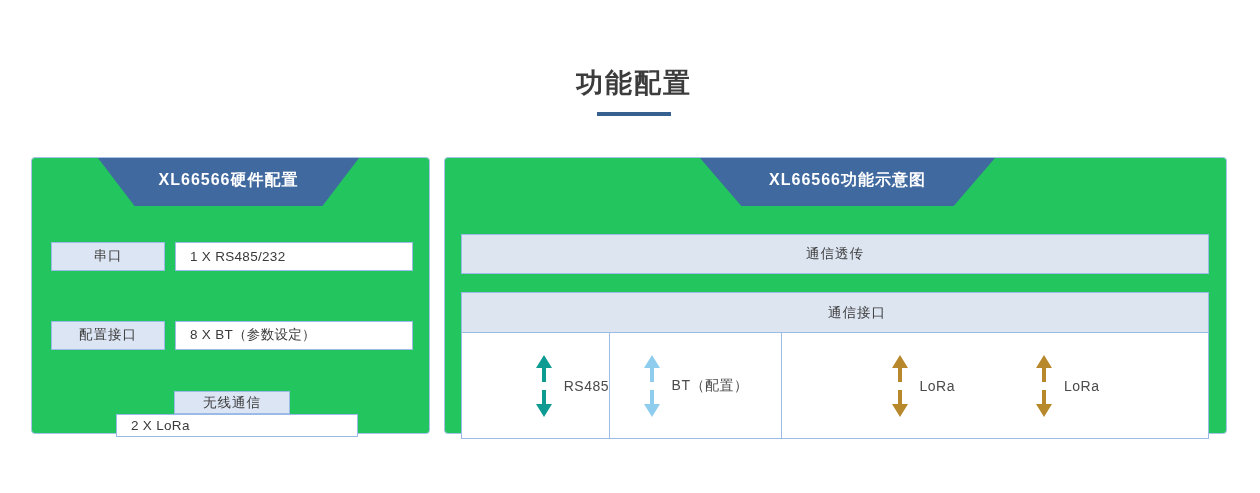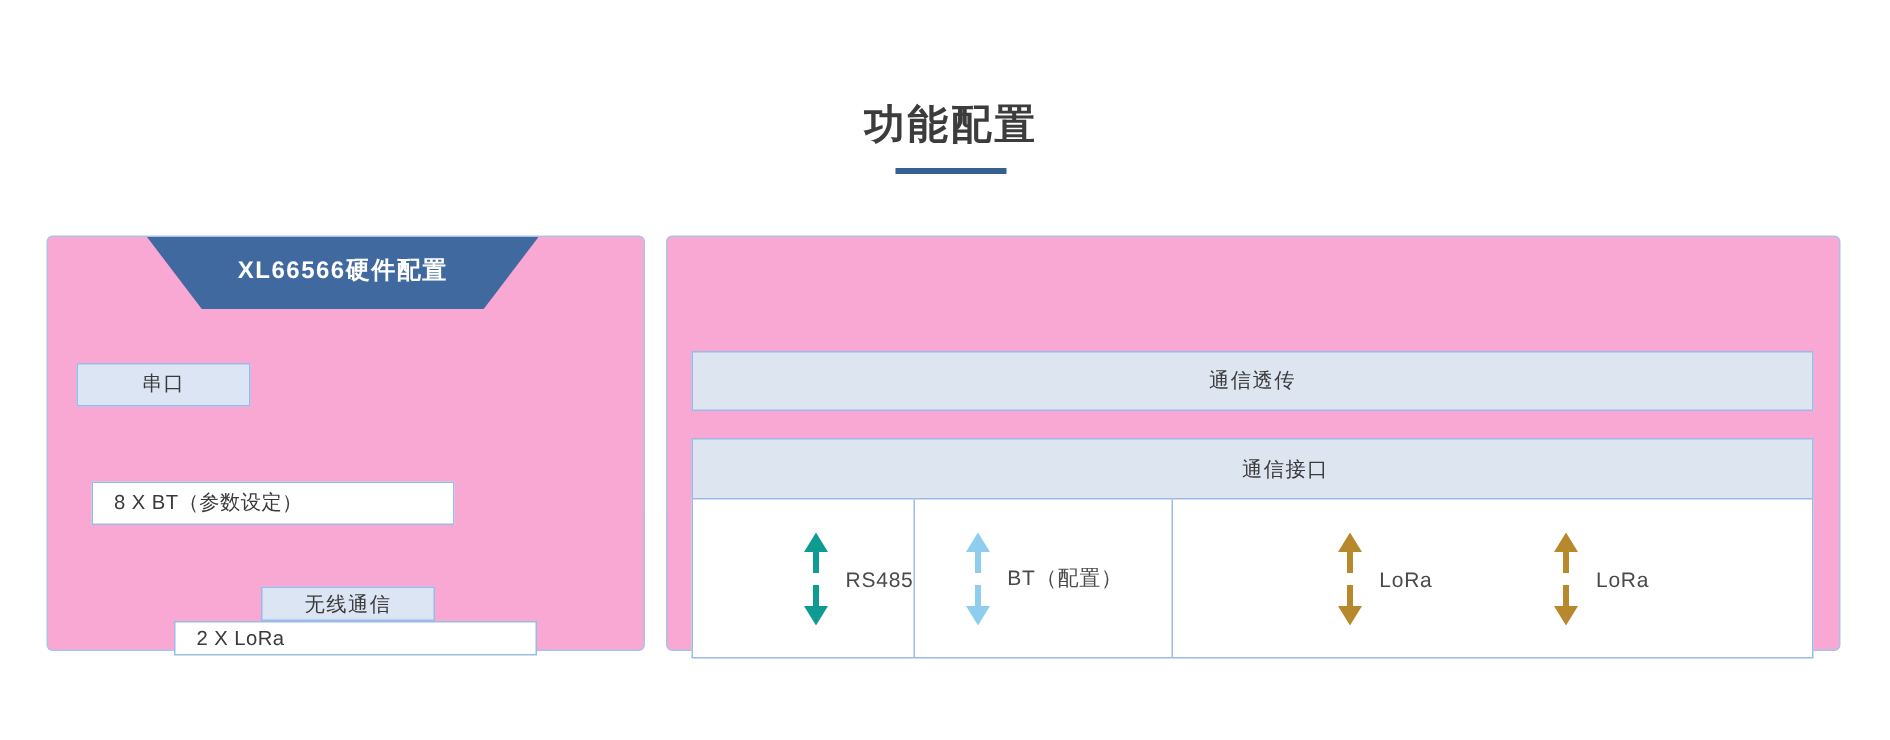--- a/index.html
+++ b/index.html
@@ -36,21 +36,21 @@
     height: 4px;
     background: #35608f;
     margin: 12px auto 0 auto;
   }
 
   
   .panel {
     position: absolute;
     top: 157px;
     height: 277px;
-    background: #f9a8d4;
+    background: #22c55e;
     border: 1px solid #a9c3e8;
     border-radius: 4px;
     box-sizing: border-box;
   }
   .panel-left  { left: 31px;  width: 399px; }
   .panel-right { left: 444px; width: 783px; }
 
   
   .banner {
     position: absolute;
@@ -183,36 +183,41 @@
 <div class="panel panel-left">
 
   <div class="banner banner-left">
     <span>XL66566硬件配置</span>
   </div>
 
   <div class="spec-rows">
 
     <div class="spec-row">
       <div class="spec-label">串口</div>
+      <div class="spec-value">1 X RS485/232</div>
     </div>
 
     <div class="spec-row">
+      <div class="spec-label">配置接口</div>
       <div class="spec-value">8 X BT（参数设定）</div>
     </div>
 
     <div class="spec-row">
       <div class="spec-label">无线通信</div>
       <div class="spec-value">2 X LoRa</div>
     </div>
 
   </div>
 </div>
 
 <div class="panel panel-right">
 
+  <div class="banner banner-right">
+    <span>XL66566功能示意图</span>
+  </div>
 
   <div class="diagram">
 
     <div class="bar bar-transmission">
       <span>通信透传</span>
     </div>
 
     <div class="bar bar-interface">
       <span>通信接口</span>
     </div>

